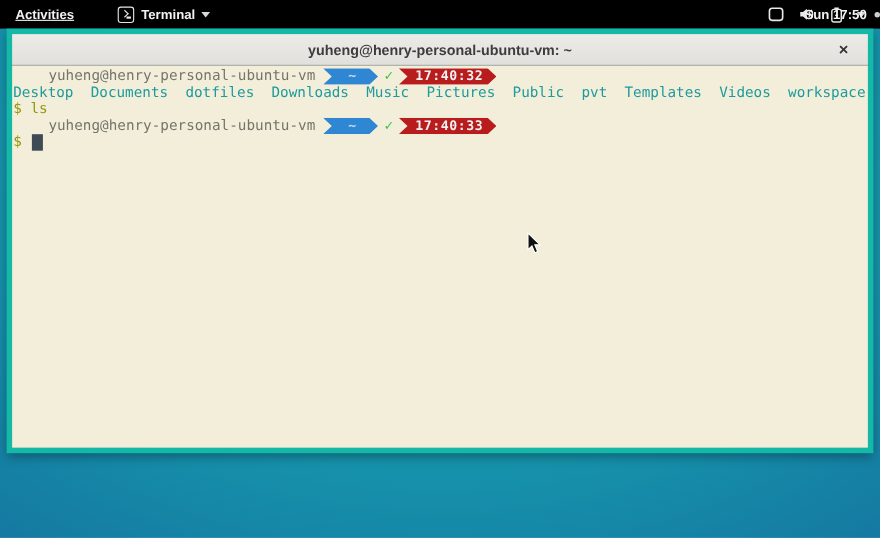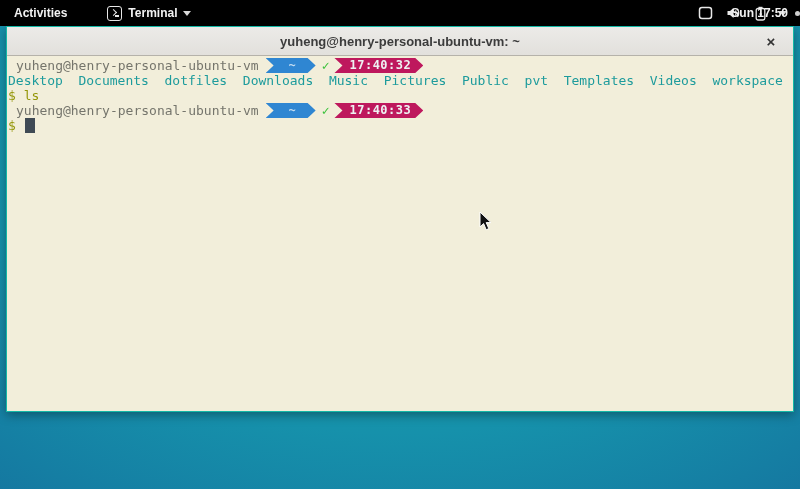--- a/index.html
+++ b/index.html
@@ -4,52 +4,52 @@
 <style>
   * { margin:0; padding:0; box-sizing:border-box; }
   html,body { width:800px; height:489px; overflow:hidden; }
   body { font-family:"Liberation Sans", sans-serif; position:relative;
          background: radial-gradient(ellipse 95% 110% at 50% 28%, #17b09e 0%, #1691ab 55%, #146b9b 100%); }
 
   
   .topbar { position:absolute; top:0; left:0; width:800px; height:26px; background:#000;
             display:flex; align-items:center; color:#f2f2f2; font-size:12px; font-weight:700; }
   .topbar-left { display:flex; align-items:center; gap:8px; padding-left:10px; }
-  .activities { padding:0 4px; cursor:default; }
+  .activities { padding:0 4px; cursor:default;text-decoration:underline; }
   .app-menu { display:flex; align-items:center; gap:6px; margin-left:28px; }
   .term-icon { width:15px; height:15px; border:1.4px solid #e8e8e8; border-radius:3px; position:relative; }
   .term-icon::before { content:""; position:absolute; left:3px; top:3.5px; width:4px; height:4px;
             border-right:1.6px solid #e8e8e8; border-top:1.6px solid #e8e8e8; transform:rotate(45deg); }
   .term-icon::after { content:""; position:absolute; right:2px; bottom:2.5px; width:4px; height:1.6px; background:#e8e8e8; }
   .chev-down { width:0; height:0; border-left:4px solid transparent; border-right:4px solid transparent;
                border-top:5px solid #d8d8d8; display:inline-block; }
   .topbar-center { position:absolute; left:0; right:0; top:0; height:26px; display:flex;
                    align-items:center; justify-content:flex-end; gap:7px; pointer-events:none; }
   .notif-dot { width:5px; height:5px; border-radius:50%; background:#cfcfcf; }
   .topbar-right { margin-left:auto; display:flex; align-items:center; gap:13px; padding-right:13px; }
   .topbar svg { display:block; }
 
   
   .window { position:absolute; left:6px; top:26px; width:788px; height:386px;
-            border:1px solid #14b8a6; box-shadow:0 3px 10px rgba(0,0,0,.35); display:flex; flex-direction:column; }
+            border:5px solid #14b8a6; box-shadow:0 3px 10px rgba(0,0,0,.35); display:flex; flex-direction:column; }
   .titlebar { height:29px; background:linear-gradient(#ecebe8,#e2e0dc); border-bottom:1px solid #b5b2aa;
               position:relative; display:flex; align-items:center; justify-content:center;
               color:#3c3c3c; font-size:13px; font-weight:700; }
   .close-btn { position:absolute; right:10px; top:0; height:29px; width:24px; display:flex;
                align-items:center; justify-content:center; color:#333; font-size:15px; cursor:default; }
   .term-body { flex:1; background:#f2eeda; font-family:"DejaVu Sans Mono","DejaVu Sans",monospace;
                font-size:13px; line-height:15px; padding:2px 1px 0 1px; color:#403f3a; position:relative; }
   .line { height:15px; white-space:pre; }
   .prompt-row { display:flex; align-items:center; padding-left:8px; }
-  .user-host { color:#75756c; }
+  .user-host { color:#75756c;margin-left:24px; }
   .ribbon { display:inline-flex; align-items:center; justify-content:center; height:15px;
             padding:0 12px 0 15px; font-size:12px; font-weight:700;
             clip-path:polygon(0 0, calc(100% - 8px) 0, 100% 50%, calc(100% - 8px) 100%, 0 100%, 8px 50%); }
   .ribbon.cwd { background:#2f86d2; color:#c4ddf2; margin-left:7px; min-width:50px; }
-  .ribbon.time { background:#be185d; color:#eef2f3; min-width:86px; letter-spacing:.5px; }
+  .ribbon.time { background:#b91c1c; color:#eef2f3; min-width:86px; letter-spacing:.5px; }
   .check { color:#3dc23d; font-weight:700; margin:0 5px 0 6px; }
   .dollar { color:#95970a; }
   .cmd { color:#95970a; }
   .dirs { color:#1d9b9c; }
   .cursor-block { display:inline-block; width:10px; height:15px; background:#3f4a54; vertical-align:bottom; margin-left:1px; }
 
   .mouse-cursor { position:absolute; left:479px; top:211px; }
 </style>
 </head>
 <body>

